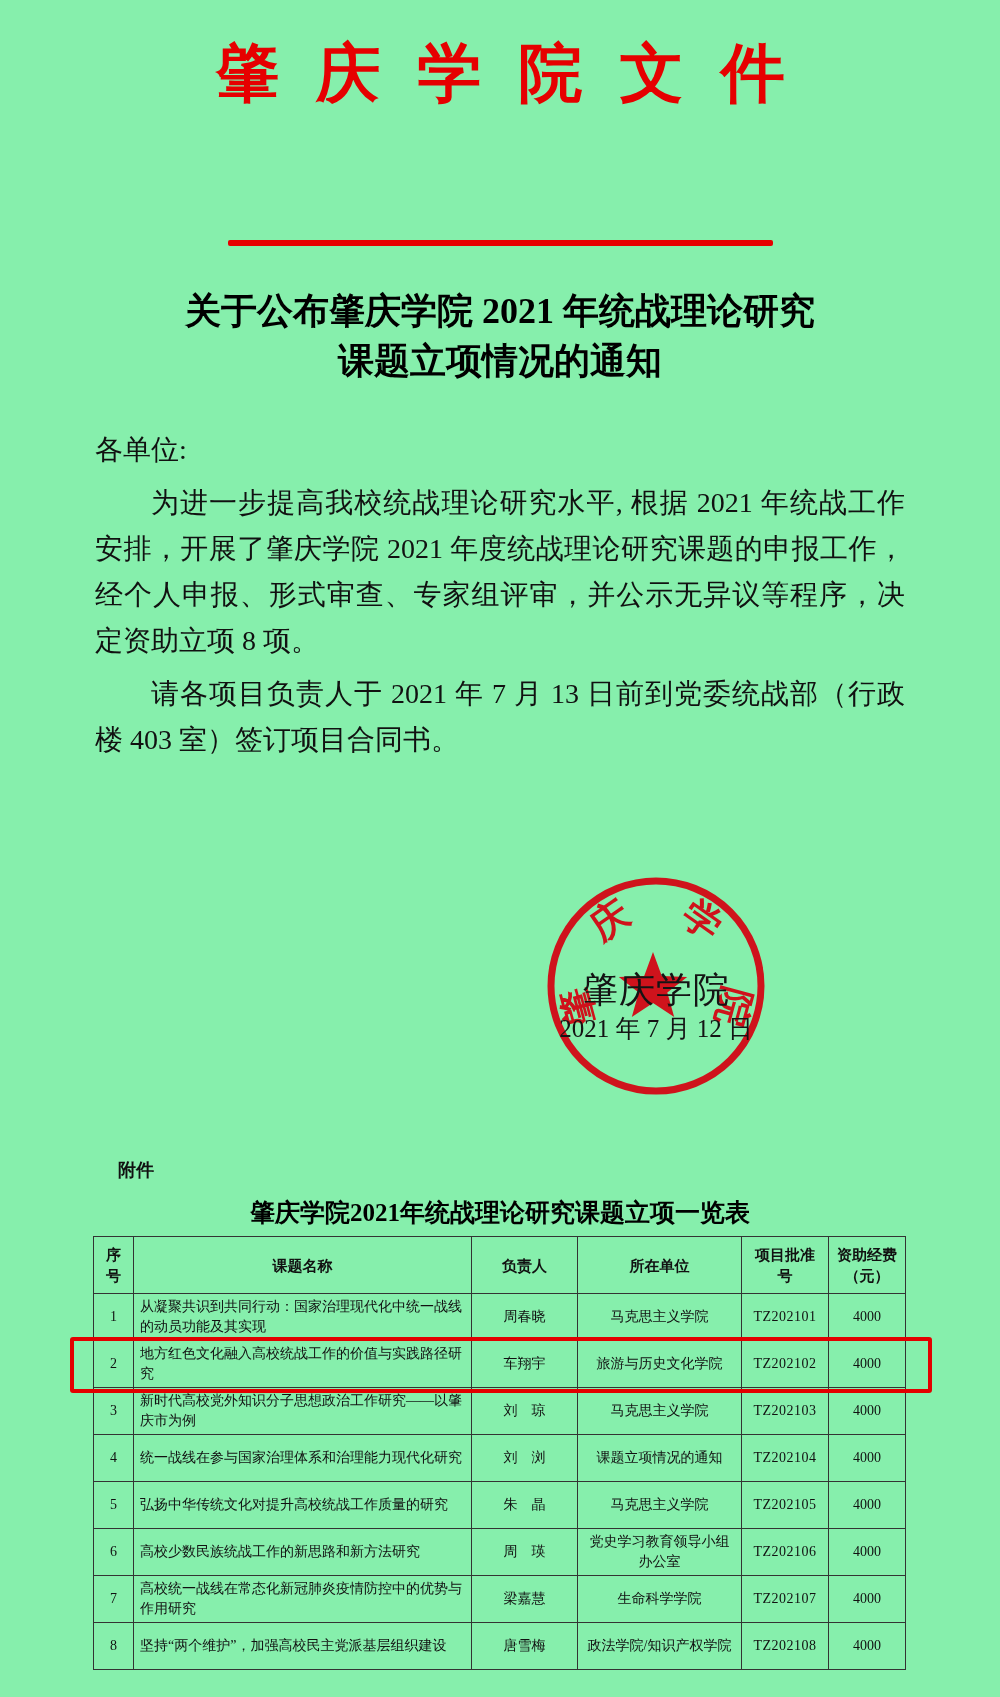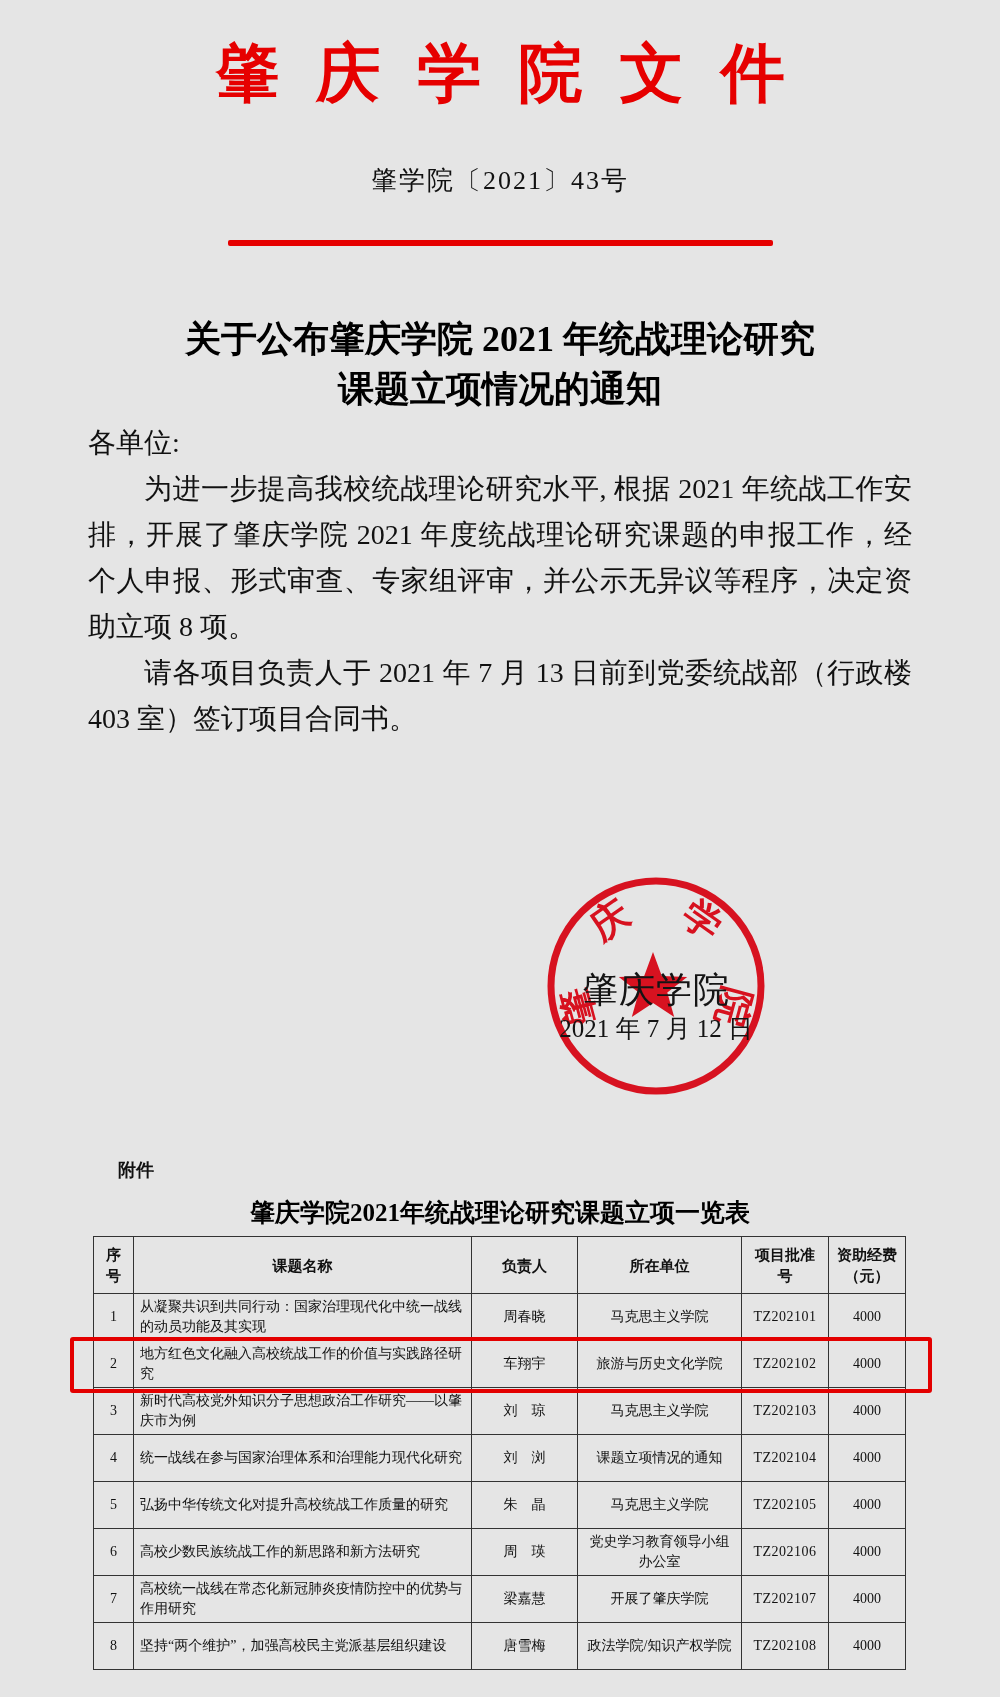--- a/index.html
+++ b/index.html
@@ -1,18 +1,18 @@
 <!DOCTYPE html>
 <html><head>
 <meta charset="utf-8">
 <style>
   html,body{margin:0;padding:0;background:#888;}
   #page{
     position:relative;width:1000px;height:1697px;margin:0 auto;
-    background:#e5e5e5;overflow:hidden;
+    background:#86efac;overflow:hidden;
     font-family:"Liberation Serif","DejaVu Serif",serif;
     color:#1a1a1a;
   }
   
   .org-title{
     position:absolute;top:30px;left:0;width:100%;
     text-align:center;font-size:64px;font-weight:bold;
     letter-spacing:0.58em;text-indent:0.58em;
     color:#e60000;white-space:nowrap;
   }
@@ -22,29 +22,29 @@
     color:#111;
   }
   .red-rule{
     position:absolute;top:240px;left:228px;width:545px;height:6px;
     background:#e60000;border-radius:2px;
   }
   
   .doc-title{
     position:absolute;top:286px;left:0;width:100%;
     text-align:center;font-size:36px;font-weight:bold;
-    line-height:50px;color:#000;margin-top:28px;
+    line-height:50px;color:#000;
   }
   
   .body-block{
     position:absolute;top:420px;left:88px;width:824px;
     font-size:28px;line-height:46px;color:#111;
     text-align:justify;
   }
-  .body-block p{margin:0;}
+  .body-block p{margin:7px;}
   .indent{text-indent:2em;}
   .attachment-ref{margin-top:44px;}
   
   .seal{position:absolute;left:540px;top:870px;width:232px;height:232px;}
   .seal svg{position:absolute;left:0;top:0;}
   .seal-org{
     position:absolute;left:0;top:96px;width:100%;text-align:center;
     font-size:36px;color:#141414;letter-spacing:1px;z-index:2;
   }
   .seal-date{
@@ -83,21 +83,20 @@
     box-sizing:border-box;pointer-events:none;z-index:3;
     left:69px;top:1338px;width:862px;height:58px;
   }
 </style>
 </head>
 <body>
 
 <div id="page">
 
   <div class="org-title">肇庆学院文件</div>
-  <div class="doc-number">肇学院〔2021〕43号</div>
   <div class="red-rule"></div>
 
   <div class="doc-title">
     <div>关于公布肇庆学院 2021 年统战理论研究</div>
     <div>课题立项情况的通知</div>
   </div>
 
   <div class="body-block">
     <p>各单位:</p>
     <p class="indent">为进一步提高我校统战理论研究水平, 根据 2021 年统战工作安排，开展了肇庆学院 2021 年度统战理论研究课题的申报工作，经个人申报、形式审查、专家组评审，并公示无异议等程序，决定资助立项 8 项。</p>
@@ -187,21 +186,21 @@
           <td class="cell-title">高校少数民族统战工作的新思路和新方法研究</td>
           <td class="cell-leader">周　瑛</td>
           <td class="cell-unit">党史学习教育领导小组办公室</td>
           <td class="cell-approval">TZ202106</td>
           <td class="cell-fund">4000</td>
         </tr>
         <tr>
           <td class="cell-no">7</td>
           <td class="cell-title">高校统一战线在常态化新冠肺炎疫情防控中的优势与作用研究</td>
           <td class="cell-leader">梁嘉慧</td>
-          <td class="cell-unit">开展了肇庆学院</td>
+          <td class="cell-unit">生命科学学院</td>
           <td class="cell-approval">TZ202107</td>
           <td class="cell-fund">4000</td>
         </tr>
         <tr>
           <td class="cell-no">8</td>
           <td class="cell-title">坚持“两个维护”，加强高校民主党派基层组织建设</td>
           <td class="cell-leader">唐雪梅</td>
           <td class="cell-unit">政法学院/知识产权学院</td>
           <td class="cell-approval">TZ202108</td>
           <td class="cell-fund">4000</td>

